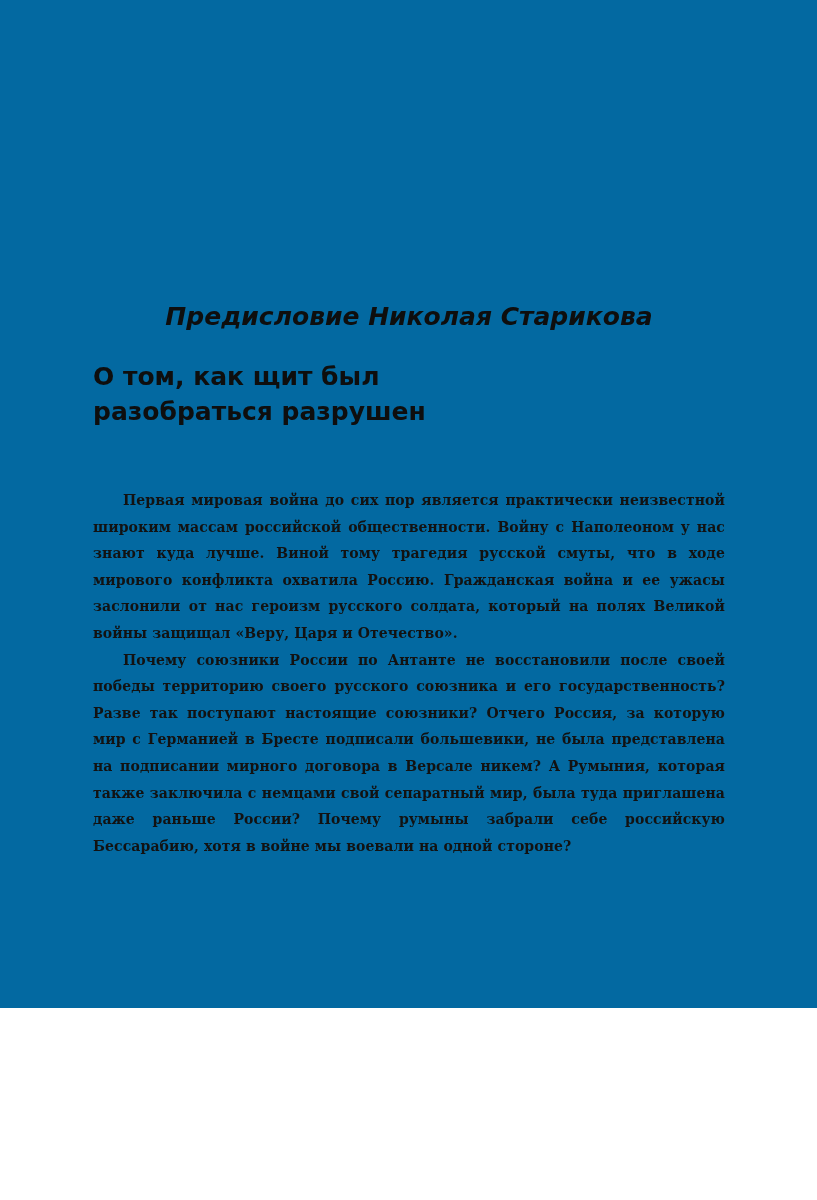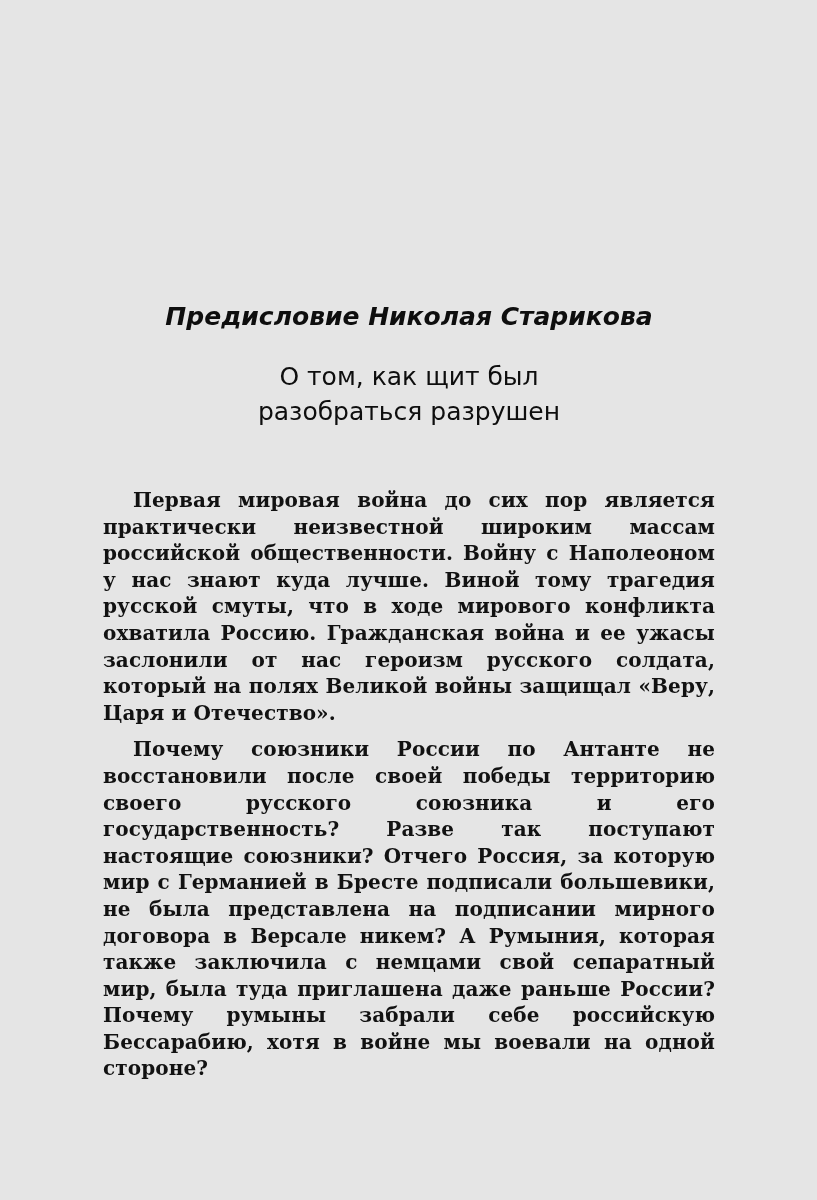--- a/index.html
+++ b/index.html
@@ -3,57 +3,57 @@
 <meta charset="utf-8">
 <style>
   html, body {
     margin: 0;
     padding: 0;
     background: #ffffff;
   }
   .page {
     position: relative;
     width: 817px;
-    height: 1200px;
-    background: #e5e5e5;
+    height: 1008px;
+    background: #0369a1;
     box-sizing: border-box;
     padding: 302px 92px 0 93px;
     color: #121212;
     overflow: hidden;
   }
   .preface-heading {
     font-family: "DejaVu Sans", "Liberation Sans", sans-serif;
     font-weight: bold;
     font-style: italic;
     font-size: 25px;
     line-height: 1.2;
     text-align: center;
     margin: 0 0 28px 0;
     color: #0e0e0e;
   }
   .chapter-heading {
     font-family: "DejaVu Sans", "Liberation Sans", sans-serif;
-    font-weight: normal;
+    font-weight: bold;
     font-size: 25px;
     line-height: 1.38;
-    text-align: center;
+    text-align: left;
     margin: 0 0 58px 0;
     color: #0e0e0e;
   }
   .chapter-heading .line {
     display: block;
   }
   .body-text p {
     font-family: "DejaVu Serif", "Liberation Serif", serif;
     font-weight: bold;
-    font-size: 20px;
+    font-size: 14px;
     line-height: 26.6px;
     text-align: justify;
     text-indent: 30px;
-    margin: 10px;
+    margin: 0;
     color: #121212;
     letter-spacing: 0.1px;
   }
 </style>
 </head>
 <body>
 
 <div class="page">
 
   <h2 class="preface-heading">Предисловие Николая Старикова</h2>

